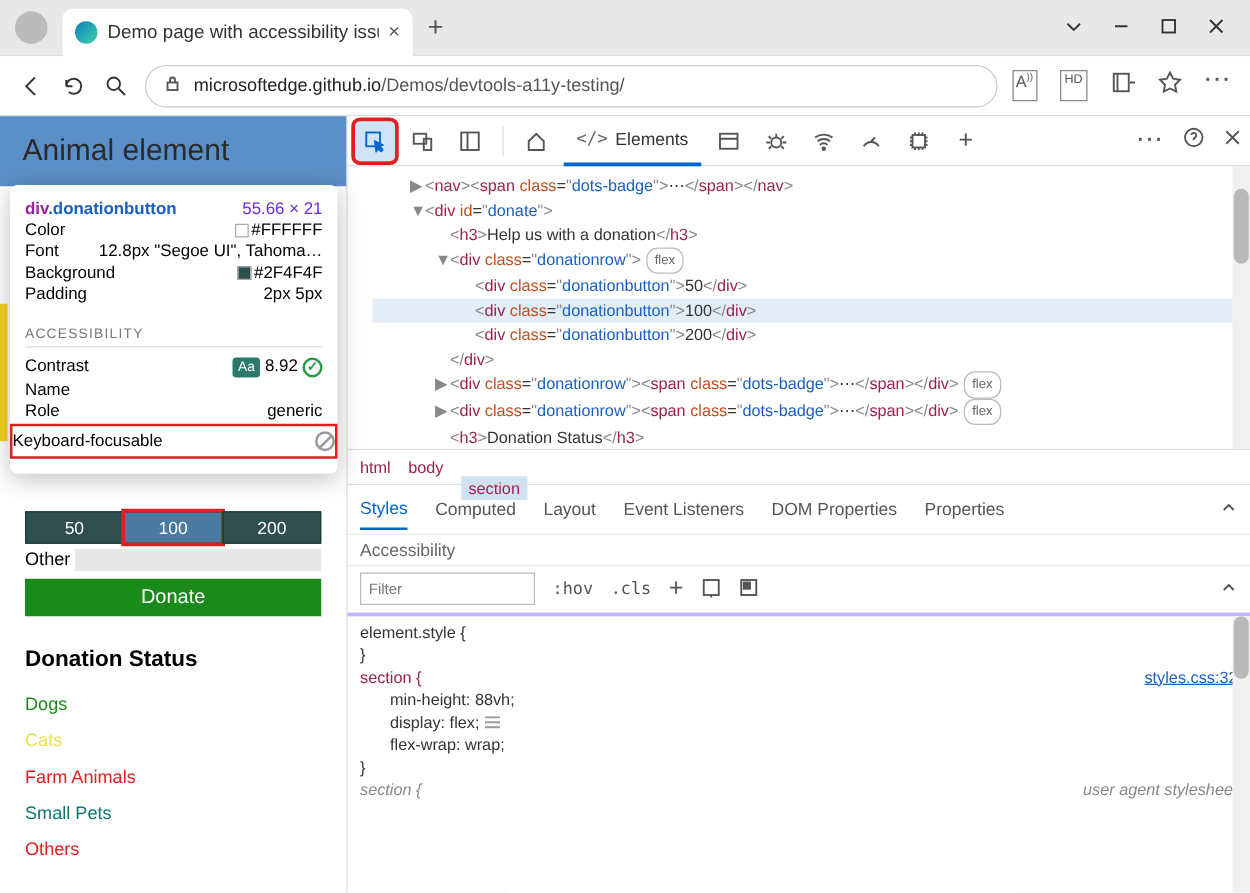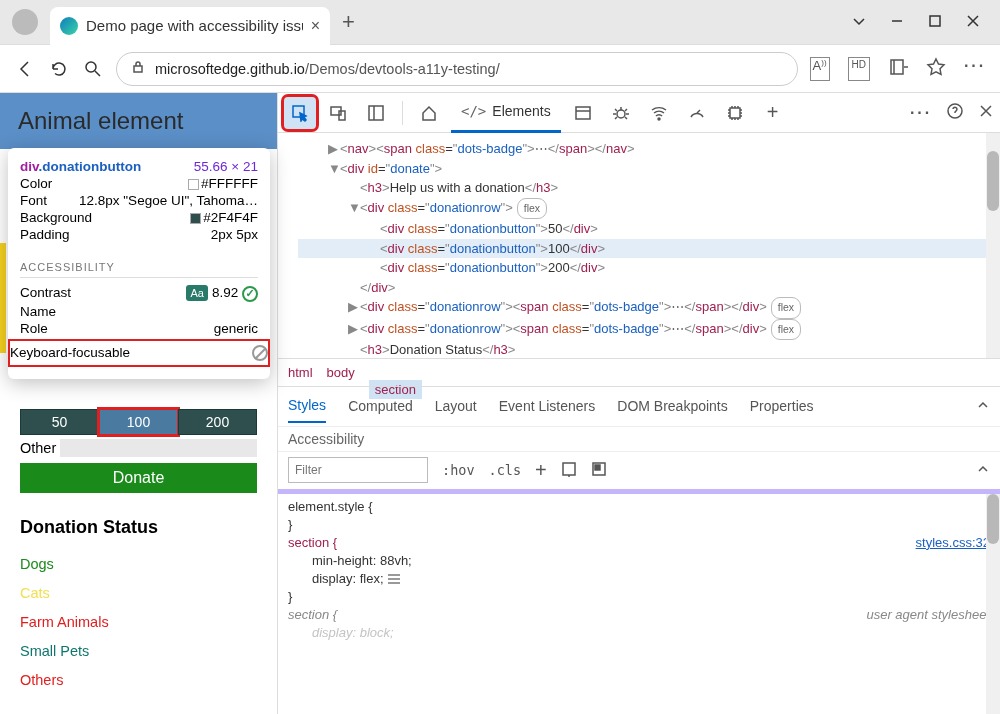--- a/index.html
+++ b/index.html
@@ -85,21 +85,21 @@
 
 .styles-tabs { height: 40px; display: flex; align-items: center; padding: 0 10px; gap: 22px; font-size: 14px; color: #555; border-top: 1px solid #ddd; }
 .styles-tabs .active { color: #0066cc; border-bottom: 2px solid #0066cc; padding-bottom: 8px; margin-top: 8px; }
 .styles-tabs .chev { margin-left: auto; }
 .acc-row { padding: 4px 10px; font-size: 14px; color: #666; border-top: 1px solid #eee; }
 
 .filterbar { height: 38px; display: flex; align-items: center; padding: 0 10px; gap: 14px; font-size: 13.5px; color: #555; border-top: 1px solid #eee; }
 .filterbar input { width: 140px; height: 26px; border: 1px solid #bbb; padding: 0 6px; font-size: 12px; }
 .filterbar .mono { font-family: Consolas, monospace; }
 
-.css-panel { flex: 1; padding: 4px 10px; font-family: Consolas, monospace; font-size: 13px; line-height: 18px; color: #333; border-top: 5px solid #c4b5fd; overflow: hidden; position: relative; }
+.css-panel { flex: 1; padding: 4px 10px; font-family: Consolas, monospace; font-size: 13px; line-height: 18px; color: #333; border-top: 3px solid #c4b5fd; overflow: hidden; position: relative; }
 .css-panel .sel { color: #a02050; }
 .css-panel .prop { color: #333; padding-left: 24px; }
 .css-panel .link { color: #1a60c0; text-decoration: underline; float: right; }
 .css-panel .uas { color: #888; font-style: italic; float: right; }
 .css-panel .ital { font-style: italic; color: #888; }
 .css-panel .flexgrid { display:inline-block; width:12px; height:10px; background:linear-gradient(#999 50%, transparent 50%) 0 0/4px 4px; vertical-align:middle; margin-left:4px;}
 .scrollbar-thumb2 { position: absolute; right: 1px; top: 0; width: 12px; height: 50px; background: #b8b8b8; border-radius: 6px; }
 
 svg { stroke: currentColor; fill: none; stroke-width: 1.5; }
 </style>
@@ -329,21 +329,21 @@
       <span>html</span>
       <span>body</span>
       <span class="bc-active">section</span>
     </div>
 
     <div class="styles-tabs">
       <span class="active">Styles</span>
       <span>Computed</span>
       <span>Layout</span>
       <span>Event Listeners</span>
-      <span>DOM Breakpoints</span>
+      <span>DOM Properties</span>
       <span>Properties</span>
       <span class="chev"><svg width="14" height="14" viewBox="0 0 14 14">
             <path d="M3 9l4-4 4 4"></path>
           </svg></span>
     </div>
     <div class="acc-row">Accessibility</div>
 
     <div class="filterbar">
       <input placeholder="Filter" style="">
       <span class="mono">:hov</span>
@@ -361,21 +361,21 @@
             <path d="M3 9l4-4 4 4"></path>
           </svg></span>
     </div>
 
     <div class="css-panel">
       <div><span>element.style {</span></div>
       <div>}</div>
       <div><span class="sel">section {</span><a class="link">styles.css:32</a></div>
       <div class="prop">min-height: 88vh;</div>
       <div class="prop"><span>display: flex;</span><span class="flexgrid"></span></div>
+      <div class="prop">flex-wrap: wrap;</div>
       <div>}</div>
       <div><span class="sel ital">section {</span><span class="uas">user agent stylesheet</span></div>
-      <div class="prop ital" style="opacity:0.5">display: block;</div>
       <div class="scrollbar-v">
           <div class="scrollbar-thumb2"></div>
         </div>
     </div>
   </div>
 </div>
 
 </body></html>

